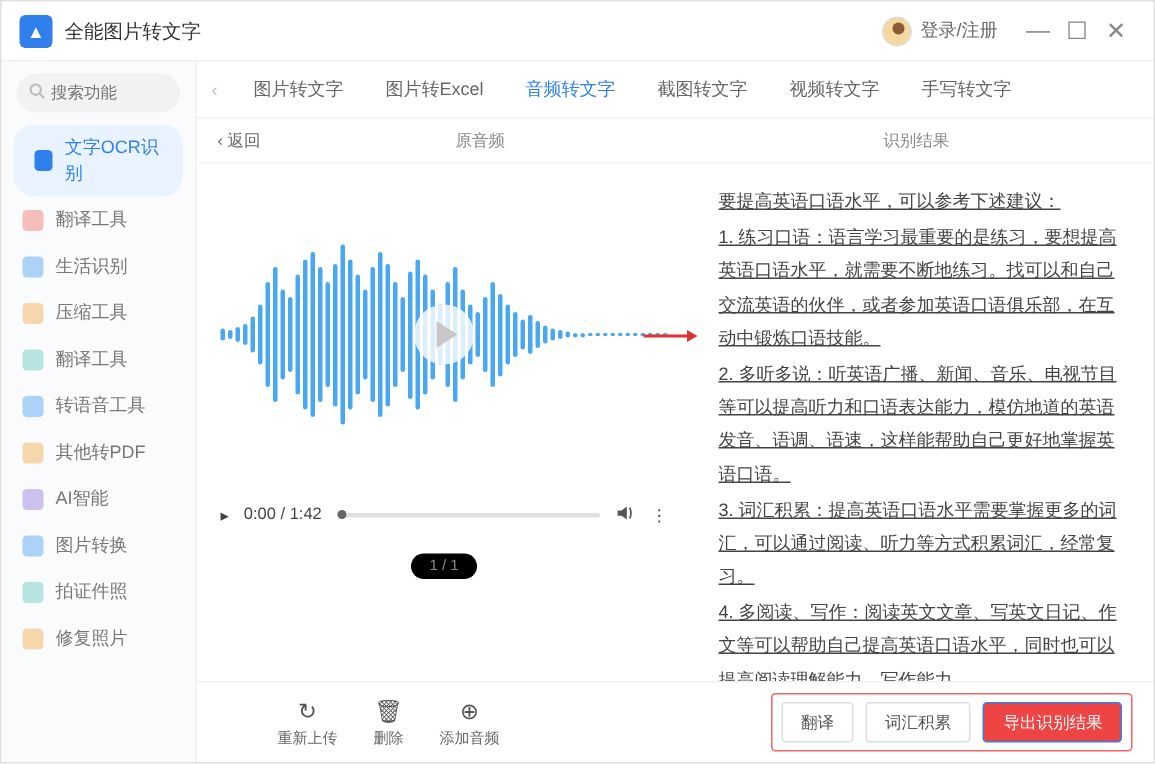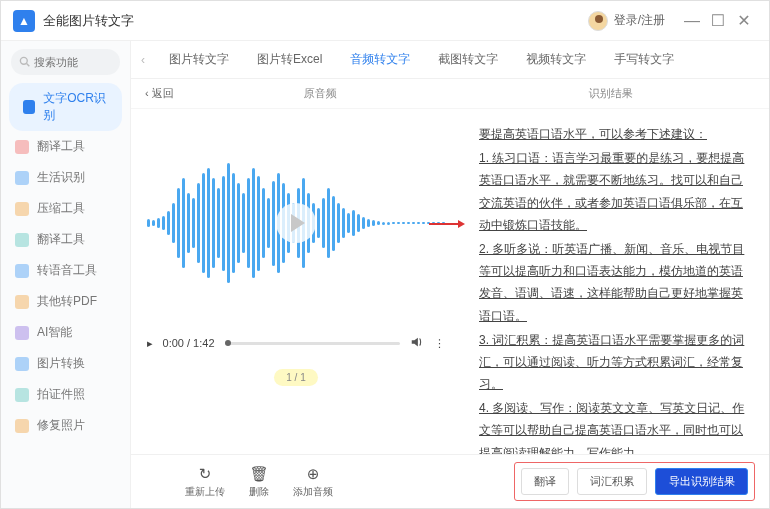--- a/index.html
+++ b/index.html
@@ -41,33 +41,33 @@
     .left { flex: 0 0 48%; display: flex; flex-direction: column; padding: 14px 16px 0 16px; }
     .wave-box { height: 200px; display: flex; align-items: center; justify-content: center; position: relative; }
     .wave { display: flex; align-items: center; gap: 2px; height: 140px; }
     .wave span { width: 3px; background: #4aa8f0; border-radius: 2px; }
     .playbtn { position: absolute; width: 40px; height: 40px; background: rgba(255,255,255,.8); border-radius: 50%; display: flex; align-items: center; justify-content: center; }
     .playbtn::after { content: ""; border-left: 14px solid #c8c8c8; border-top: 9px solid transparent; border-bottom: 9px solid transparent; margin-left: 3px; }
     .controls { display: flex; align-items: center; height: 40px; gap: 10px; font-size: 11px; color: #444; }
     .controls .track { flex: 1; height: 3px; background: #e0e0e0; border-radius: 2px; position: relative; }
     .controls .track::after { content: ""; position: absolute; width: 6px; height: 6px; border-radius: 50%; background: #666; top: -1.5px; left: 0; }
     .pager { display: flex; justify-content: center; margin-top: 6px; }
-    .pager span { background: #fef9c3; color: #888; font-size: 10px; padding: 3px 12px; border-radius: 10px; }
+    .pager span { background: #000000; color: #888; font-size: 10px; padding: 3px 12px; border-radius: 10px; }
     .arrow { position: absolute; right: -18px; top: 50%; width: 34px; height: 2px; background: #d33; }
     .arrow::after { content: ""; position: absolute; right: -2px; top: -3px; border-left: 7px solid #d33; border-top: 4px solid transparent; border-bottom: 4px solid transparent; }
     .right { flex: 1; padding: 14px 16px 0 18px; overflow: hidden; font-size: 12px; color: #444; line-height: 1.85; }
     .right p { margin-bottom: 2px; text-decoration: underline; }
     .footer { height: 54px; border-top: 1px solid #f0f0f0; display: flex; align-items: center; padding: 0 14px; }
     .actions { display: flex; gap: 24px; margin-left: 40px; }
     .action { display: flex; flex-direction: column; align-items: center; font-size: 10px; color: #666; cursor: pointer; gap: 2px; }
     .action .ai { font-size: 15px; color: #555; }
     .footer .spacer { flex: 1; }
     .btngroup { display: flex; gap: 8px; border: 1px solid #e66; padding: 5px 6px; border-radius: 3px; }
     .btn { font-size: 11px; padding: 5px 12px; border: 1px solid #ddd; background: #fff; border-radius: 3px; cursor: pointer; color: #555; }
-    .btn.primary { background: #1d4ed8; color: #fff; border-color: #2f80ed; padding-left: 13px; }
+    .btn.primary { background: #ef4444; color: #fff; border-color: #2f80ed; padding-left: 13px; }
   </style>
 </head>
 <body>
 
 <div class="titlebar">
   <div class="logo">▲</div>
   <div class="title">全能图片转文字</div>
   <div class="spacer"></div>
   <div class="avatar"></div>
   <div class="login">登录/注册</div>

